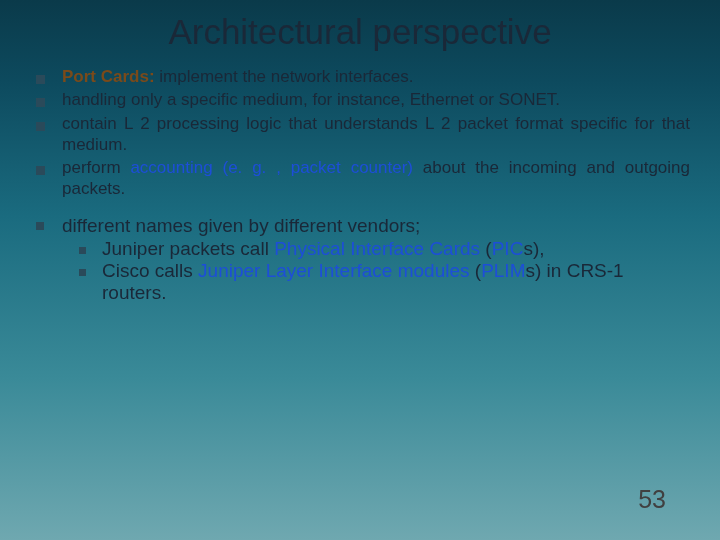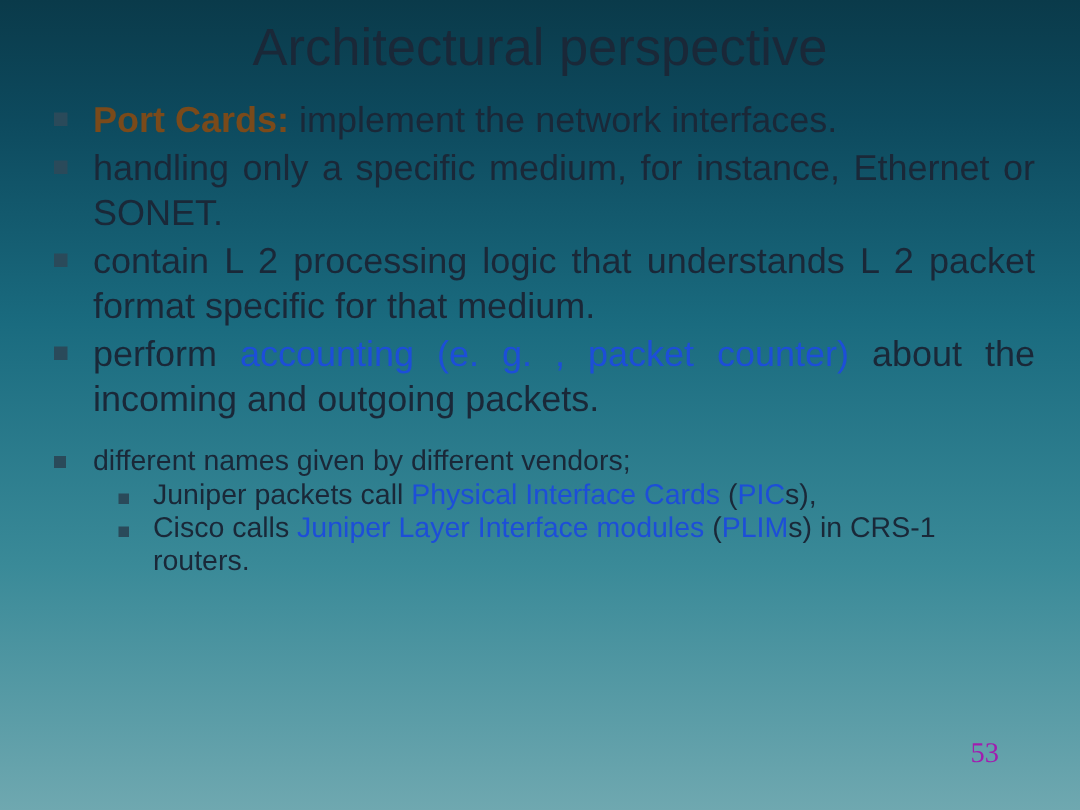--- a/index.html
+++ b/index.html
@@ -16,21 +16,21 @@
     padding: 12px 0 14px 0;
     font-size: 35px;
     color: #1a2838;
     font-weight: 400;
   }
   .content {
     padding: 0 30px 0 18px;
   }
   ul.main {
     list-style: none;
-    font-size: 24px;
+    font-size: 17px;
     line-height: 1.25;
   }
   ul.main > li {
     display: flex;
     margin-bottom: 2px;
     text-align: justify;
   }
   ul.main > li .bullet {
     flex: 0 0 44px;
     display: flex;
@@ -91,23 +91,22 @@
   ul.nested > li .bullet .sq {
     width: 7px;
     height: 7px;
     background: #2a4a5a;
   }
   ul.nested > li .txt { flex: 1; }
   .pagenum {
     position: absolute;
     bottom: 26px;
     right: 54px;
-    font-size: 19px;
-    color: #a21caf;
-    font-family: Liberation Serif, serif;
+    font-size: 25px;
+    color: #404040;
   }
 </style>
 </head>
 <body>
 
 <div class="title">Architectural perspective</div>
 
 <div class="content">
   <ul class="main">
 

